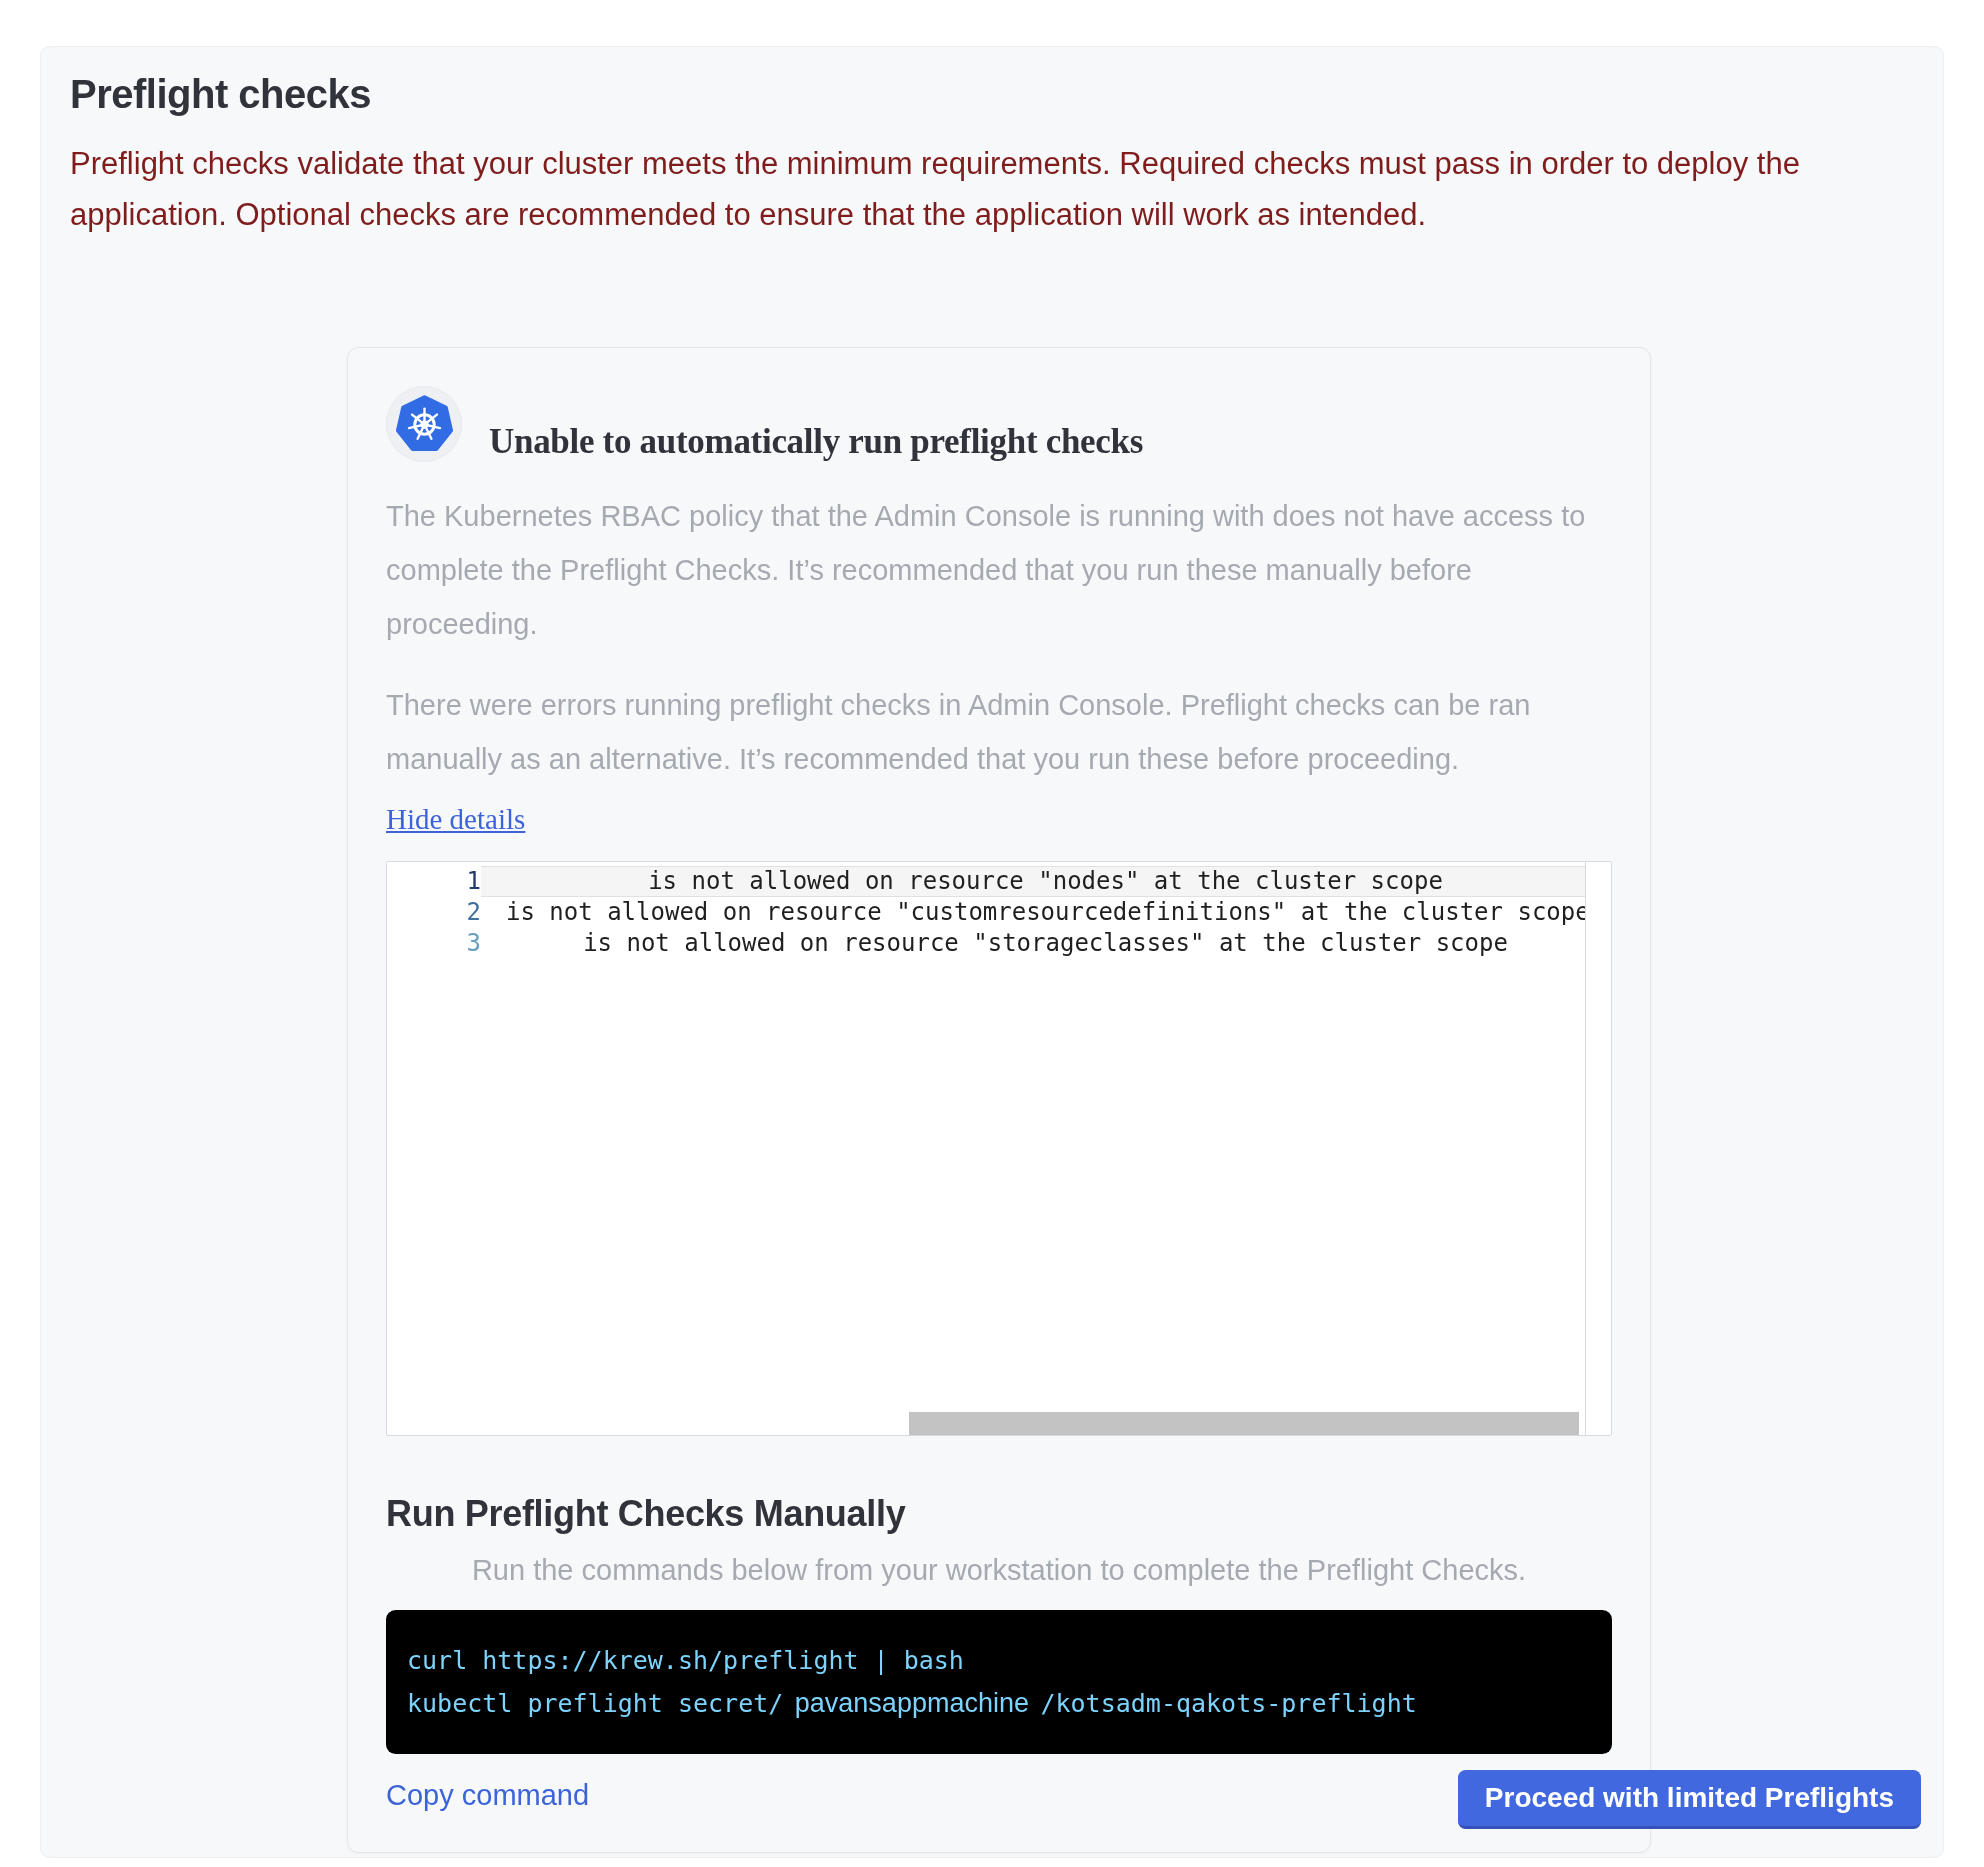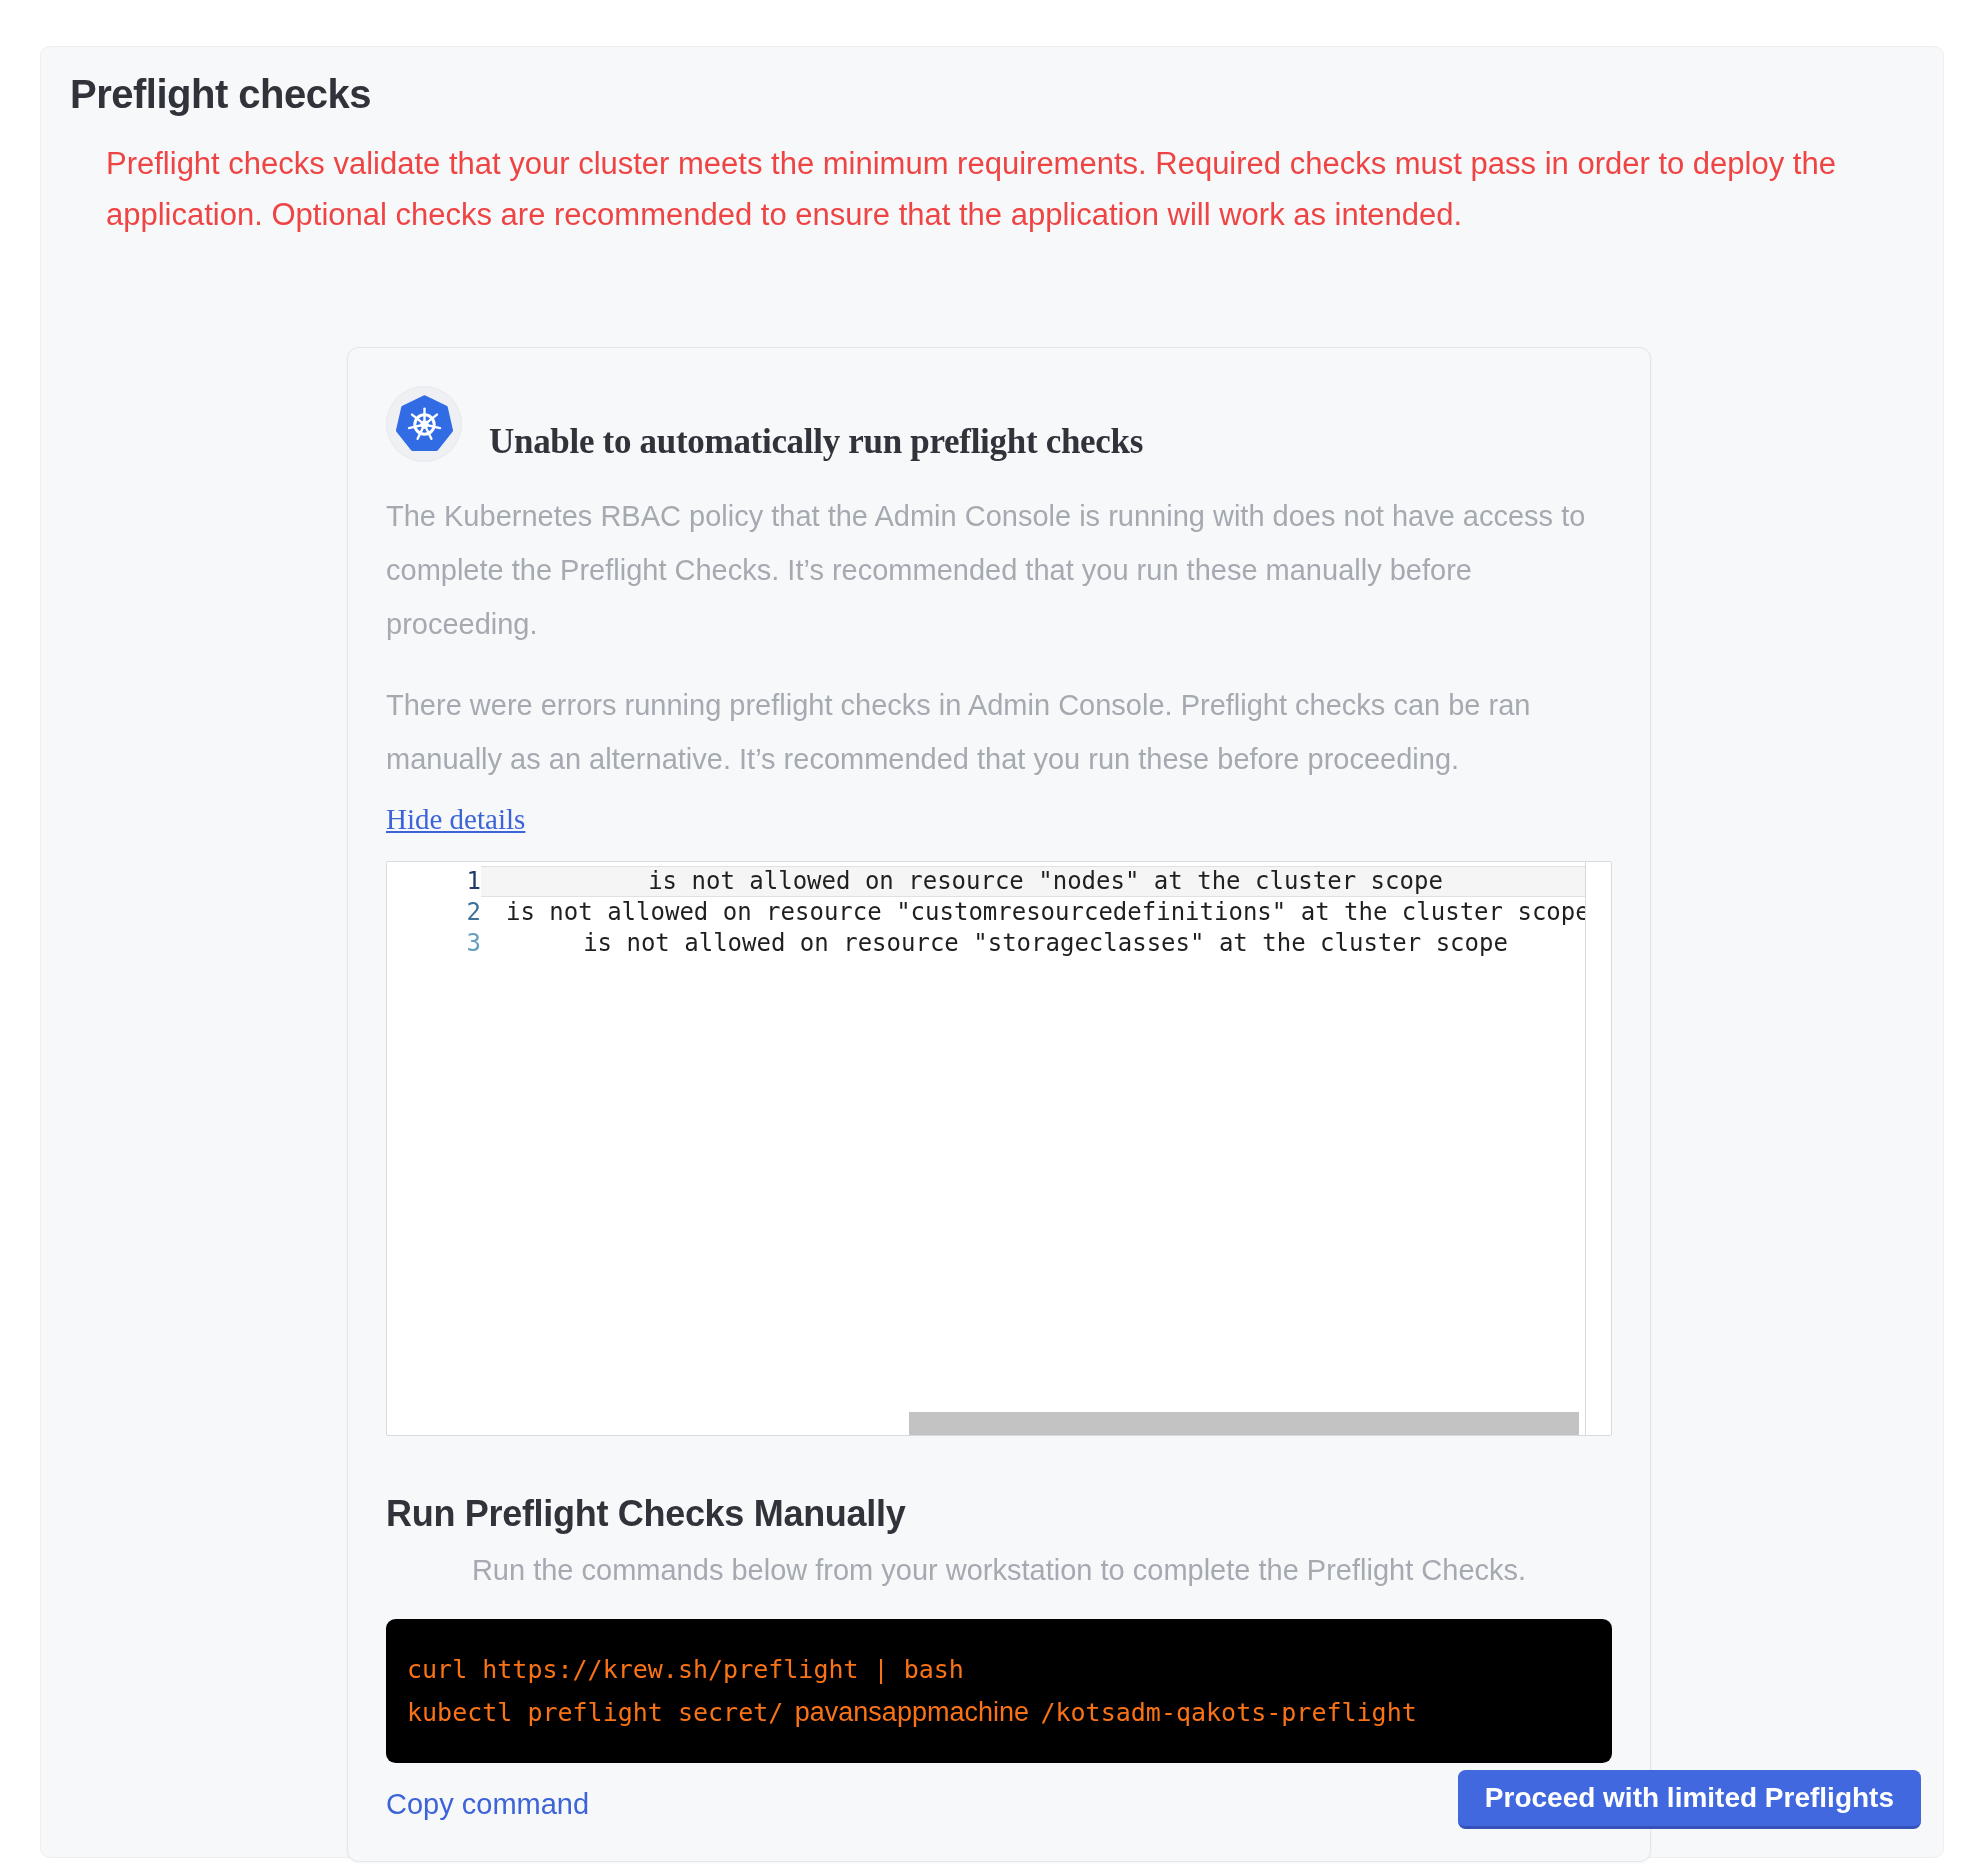--- a/index.html
+++ b/index.html
@@ -3,21 +3,21 @@
 <meta charset="utf-8">
 <style>
   * { margin:0; padding:0; box-sizing:border-box; }
   html,body { width:1984px; height:1868px; background:#ffffff; font-family:"Liberation Sans", sans-serif; }
   .panel {
     position:absolute; left:40px; top:46px; width:1904px; height:1812px;
     background:#f7f8fa; border:1px solid #eceef2; border-radius:9.6px;
     padding:25px 29px;
   }
   .page-title { font-size:40px; font-weight:bold; color:#30333a; letter-spacing:-0.5px; }
-  .page-desc { margin-top:21px; font-size:31px; line-height:51px; color:#ef4444; max-width:1768px;margin-left:36px; }
+  .page-desc { margin-top:21px; font-size:31px; line-height:51px; color:#7f1d1d; max-width:1768px; }
 
   .card {
     width:1304px; margin:107px 0 0 277px;
     background:#f7f8fa; border:1px solid #e2e5ea; border-radius:11.5px;
     box-shadow:0 1px 2.9px rgba(0,0,0,0.04);
     padding:38px 38px 40px 38px;
   }
   .card-header { display:flex; align-items:flex-end; gap:27px;font-family:Liberation Serif, serif; }
   .k8s-badge {
     width:76px; height:76px; border-radius:50%;
@@ -53,23 +53,23 @@
   }
   .h-thumb {
     position:absolute; bottom:0; left:522px; width:670px; height:23px;
     background:#c3c3c3;
   }
 
   .manual-heading { margin-top:57px; font-size:36px; font-weight:bold; color:#30333a; letter-spacing:-0.3px; }
   .manual-desc { margin-top:19px; font-size:29px; color:#a5a9b0;text-align:center; }
 
   .terminal {
-    margin-top:32px; background:#000000; border-radius:9.6px;
+    margin-top:23px; background:#000000; border-radius:9.6px;
     padding:29px 29px 29px 21px;
-    font-family:"DejaVu Sans Mono", monospace; font-size:25px; line-height:43px; color:#f97316;
+    font-family:"DejaVu Sans Mono", monospace; font-size:25px; line-height:43px; color:#7dd3fc;
   }
   .secret-name { font-family:"Liberation Sans", sans-serif; font-size:27px; margin:0 11.5px; }
   .copy-cmd { display:inline-block; margin-top:25px; text-decoration:none; }
 
   .proceed-btn {
     position:absolute; right:22px; bottom:28px;
     background:#4168de; color:#ffffff;
     font-family:"Liberation Sans", sans-serif; font-size:28px; font-weight:bold;
     height:59px; padding:4px 27px; border-radius:7.6px;
     border:none; border-bottom:3.8px solid #3350bb;

